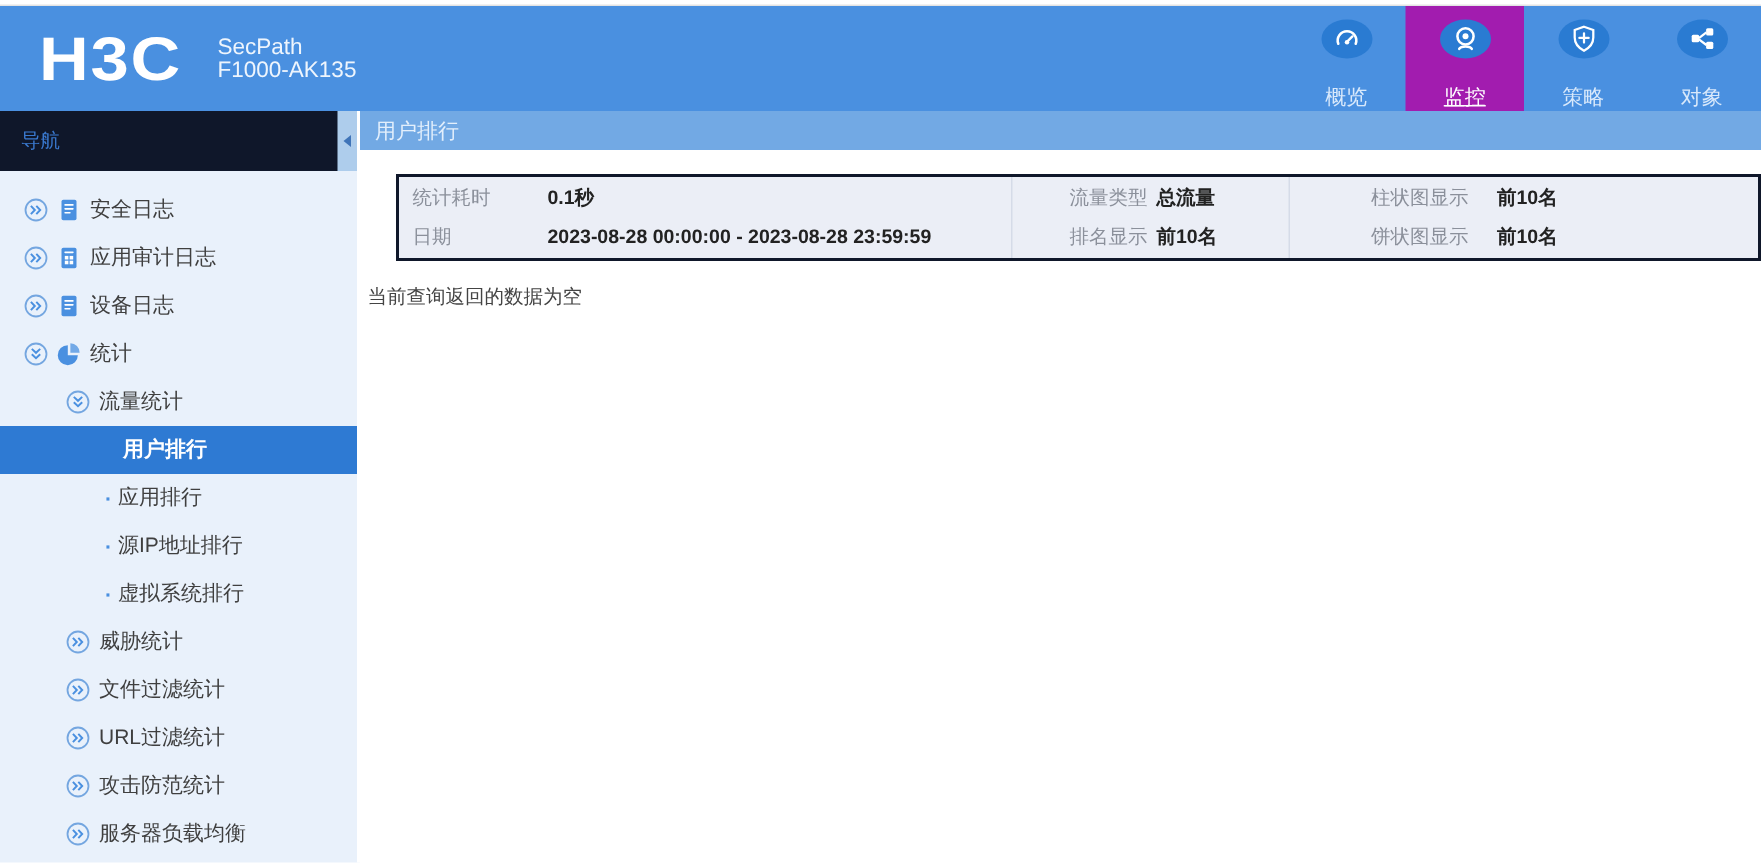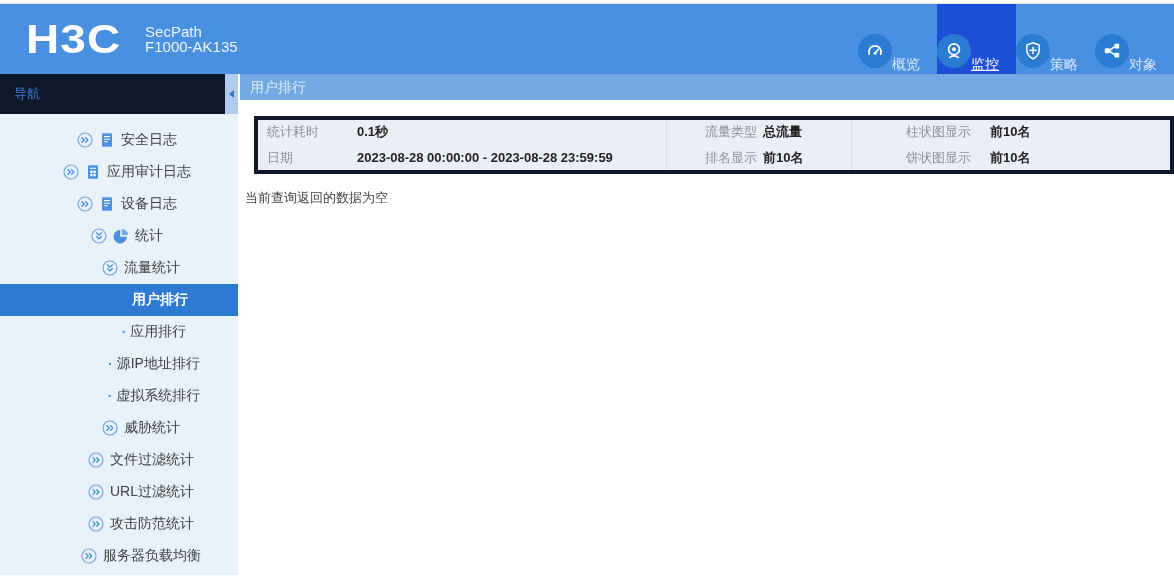--- a/index.html
+++ b/index.html
@@ -6,50 +6,50 @@
   html,body { width:1174px; height:576px; overflow:hidden; }
   body { font-family:"Liberation Sans","DejaVu Sans",sans-serif; background:#fff; }
 
   .top-strip { height:4px; background:#fff; border-bottom:1px solid #e4e4e4; }
 
   
   .app-header { height:70px; background:#4a90e0; display:flex; align-items:center; position:relative; }
   .logo { color:#fff; font-size:41px; font-weight:800; margin-left:26px; letter-spacing:1px; transform:scaleX(1.12); transform-origin:left center; }
   .product { color:#eef5fd; font-size:15px; line-height:15px; margin-left:34px; }
   .header-tabs { position:absolute; right:0; top:0; height:100%; display:flex; }
-  .tab { width:79px; height:100%; display:flex; flex-direction:row; align-items:flex-end; padding-top:9px; color:#d9e9fb; font-size:14px; cursor:pointer; }
-  .tab.active { background:#1d4ed8; color:#fff; }
+  .tab { width:79px; height:100%; display:flex; flex-direction:column; align-items:center; padding-top:9px; color:#d9e9fb; font-size:14px; cursor:pointer;gap:11px; }
+  .tab.active { background:#a21caf; color:#fff; }
   .tab .circle { width:34px; height:34px; border-radius:50%; background:#2a7bd2; display:flex; align-items:center; justify-content:center; margin-bottom:6px; }
   .tab.active .tlabel { text-decoration:underline; }
 
   
   .body-row { display:flex; height:501px; }
   .sidebar { width:240px; background:#e9f1fb; border-right:2px solid #ffffff; flex:none; }
   .nav-title-bar { height:40px; background:#0f172a; color:#3a79cf; font-size:13px; display:flex; align-items:center; padding-left:14px; position:relative; }
   .collapse-btn { position:absolute; right:0; top:0; width:13px; height:100%; background:#aecdec; display:flex; align-items:center; justify-content:center; cursor:pointer; }
   .collapse-btn .tri { width:0; height:0; border-top:4px solid transparent; border-bottom:4px solid transparent; border-right:5px solid #3f74b8; }
 
   .sidebar-items { margin-top:10px; }
-  .srow { height:32px; display:flex; align-items:center; font-size:14px; color:#3f3f3f; cursor:pointer; white-space:nowrap;justify-content:center; }
+  .srow { height:32px; display:flex; align-items:center; font-size:14px; color:#3f3f3f; cursor:pointer; white-space:nowrap; }
   .srow.lvl1 { padding-left:16px; }
   .srow.lvl2 { padding-left:44px; }
   .srow.lvl3 { padding-left:70px; }
   .srow .ico { display:inline-flex; width:16px; height:16px; margin-right:6px; flex:none; }
   .srow .bullet { color:#4a90e0; font-weight:bold; margin-right:4px; }
   .srow.sel { background:#2e7ad3; color:#fff; font-weight:bold; padding-left:82px; }
 
   
   .main { flex:1; display:flex; flex-direction:column; background:#fff; min-width:0; }
   .page-title-bar { height:26px; background:#72a9e4; color:#e3effc; font-size:14px; line-height:26px; padding-left:10px; flex:none; }
   .toolbar { height:33px; border-bottom:1px solid #d9dde5; display:flex; align-items:center; padding-left:6px; flex:none; }
   .tool-btn { display:flex; align-items:center; gap:6px; padding:0 10px; font-size:13px; color:#333; cursor:pointer; }
   .tool-sep { width:1px; height:14px; background:#c8ccd4; }
 
   .content { padding-top:16px; }
-  .summary-panel { margin-left:14px; background:#ebeef6; border:4px solid #0f172a; height:58px; display:flex; align-items:stretch; }
+  .summary-panel { margin-left:24px; background:#ebeef6; border:2px solid #0f172a; height:58px; display:flex; align-items:stretch; }
   .scol { display:flex; flex-direction:column; justify-content:center; gap:12px; }
   .scol .cell { display:flex; font-size:13px; line-height:14px; }
   .scol .lbl { color:#8b909b; flex:none; }
   .scol .val { color:#222; font-weight:bold;text-align:center; }
   .scol0 { padding-left:9px; width:408px; }
   .scol0 .lbl { width:90px; }
   .scol1 { padding-left:38px; width:185px; border-left:1px solid #d5dbe8; }
   .scol1 .lbl { width:58px; }
   .scol2 { padding-left:54px; flex:1; border-left:1px solid #d5dbe8; }
   .scol2 .lbl { width:84px; }

